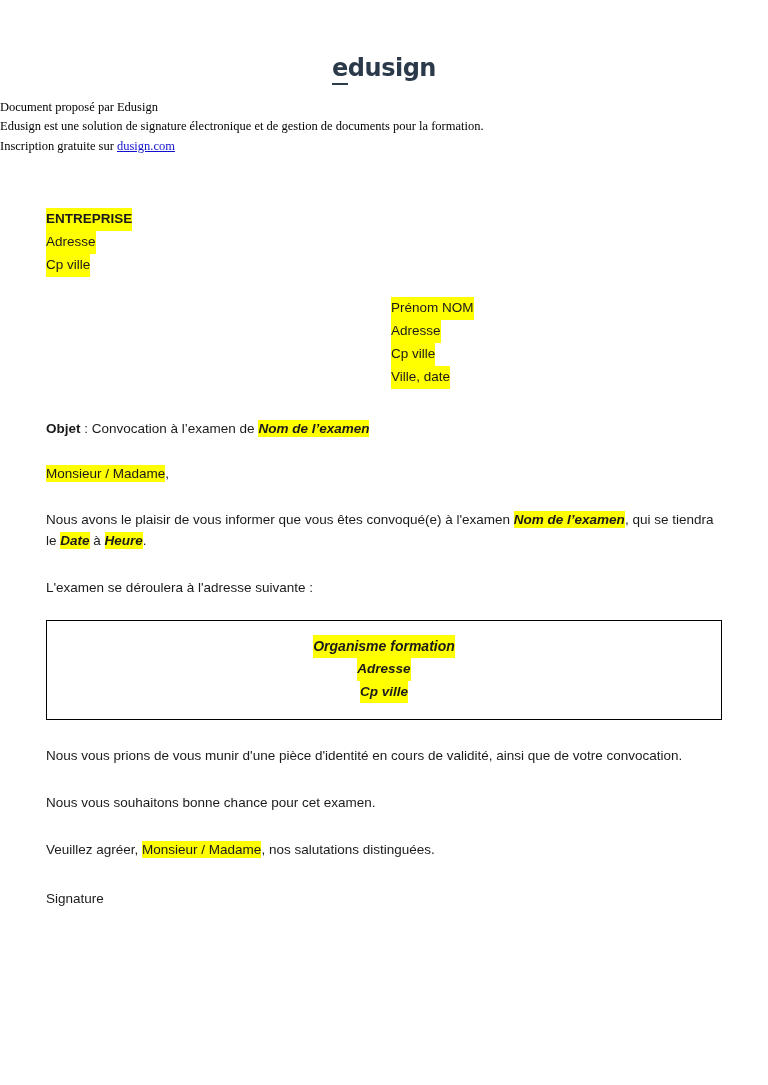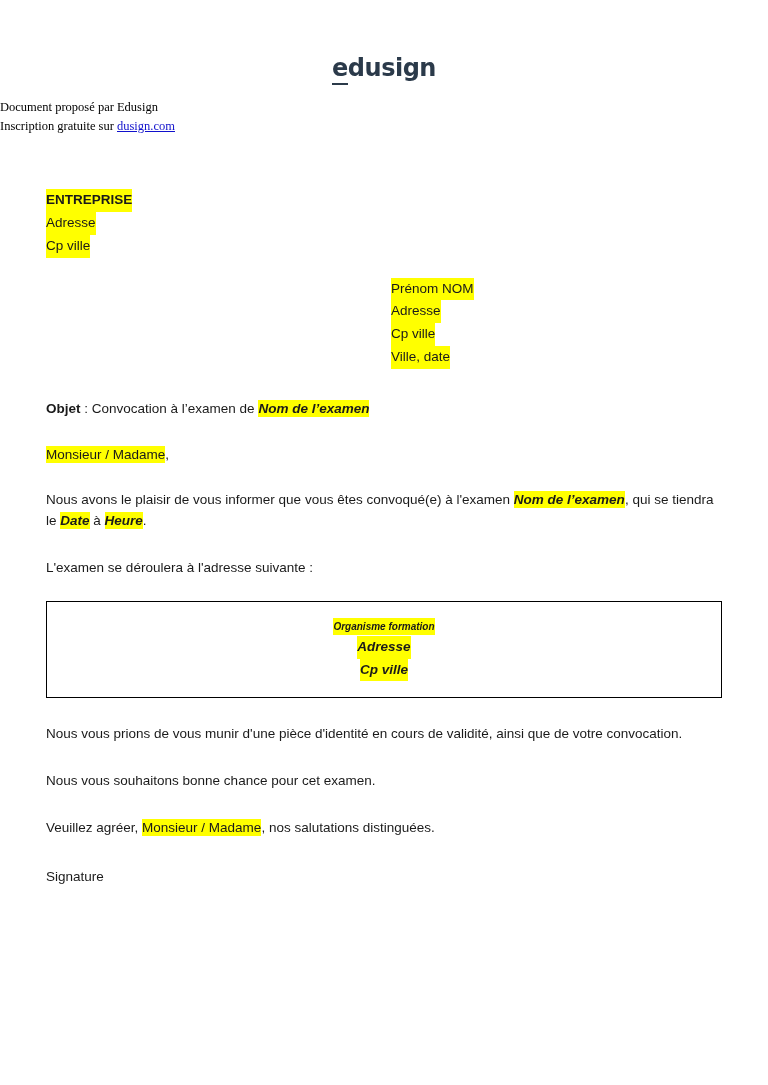--- a/index.html
+++ b/index.html
@@ -123,21 +123,21 @@
   .address-box {
     margin-top: 22px;
     border: 1px solid #000000;
     padding: 14px 10px 16px 10px;
     text-align: center;
     line-height: 1.5;
   }
   .address-box .org {
     font-weight: 700;
     font-style: italic;
-    font-size: 10px;
+    font-size: 14px;
   }
   .address-box .adr {
     font-weight: 700;
     font-style: italic;
     font-size: 13.5px;
   }
   .address-box .cp {
     font-weight: 700;
     font-style: italic;
     font-size: 13.5px;
@@ -154,20 +154,21 @@
 <body>
 
 <div class="page">
 
   <div class="brand">
     <span class="e-underline">e</span><span>dusign</span>
   </div>
 
   <div class="header-block">
     <div class="line1">Document proposé par Edusign</div>
+    <div class="line2">Edusign est une solution de signature électronique et de gestion de documents pour la formation.</div>
     <div class="line3"><span>Inscription gratuite sur </span><a href="#">dusign.com</a></div>
   </div>
 
   <div class="content">
 
     <div class="sender-block">
       <div><span class="hl company">ENTREPRISE</span></div>
       <div><span class="hl">Adresse</span></div>
       <div><span class="hl">Cp ville</span></div>
     </div>

